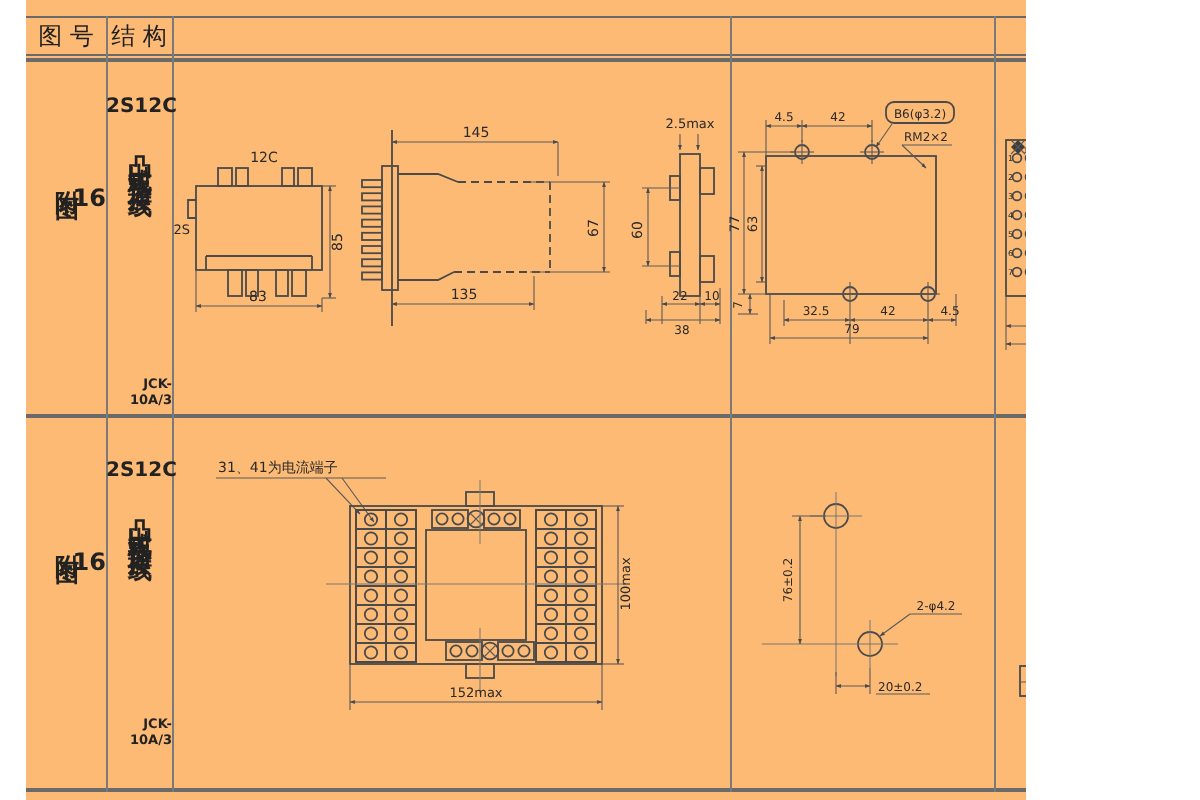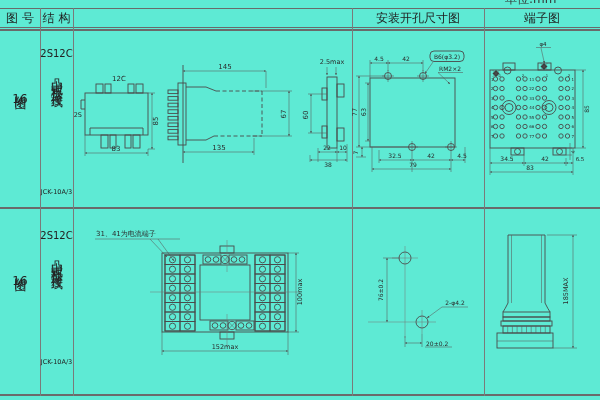--- a/index.html
+++ b/index.html
@@ -1,25 +1,25 @@
 <!DOCTYPE html>
 <html><head>
 <meta charset="utf-8">
 <style>
   html,body{margin:0;padding:0;background:#fff;}
-  #page{position:relative;width:600px;height:400px;background:#5eead4;overflow:hidden;
-        font-family:"DejaVu Sans",sans-serif;color:#222;}
+  #page{position:relative;width:500px;height:400px;background:#fdba74;overflow:hidden;
+        font-family:"DejaVu Sans",sans-serif;color:#222;margin-left:13px;}
   .hline{position:absolute;left:0;width:600px;background:#6a6a6a;}
   .vline{position:absolute;top:8px;height:388px;width:1px;background:#7a7a7a;}
   .hdr{position:absolute;top:10px;height:16px;line-height:16px;text-align:center;
        font-size:12px;color:#1f1f1f;}
   .unit{position:absolute;top:-9px;left:505px;font-size:12px;color:#333;}
   .vtext{writing-mode:vertical-lr;text-orientation:upright;letter-spacing:3px;
          font-size:12px;margin:0 auto;}
-  .cellabs{position:absolute;text-align:center;}
+  .cellabs{position:absolute;text-align:right;font-weight:bold;}
   svg.draw{position:absolute;overflow:visible;}
   svg.draw line,svg.draw rect,svg.draw circle,svg.draw path,svg.draw polyline{
       fill:none;stroke:#4a4a4a;stroke-width:0.9;}
   svg.draw .dim{stroke:#5a5a5a;stroke-width:0.55;}
   svg.draw .cl{stroke:#777;stroke-width:0.5;}
   svg.draw .fillc{fill:#3d3d3d;stroke:none;}
   svg.draw text{fill:#2a2a2a;stroke:none;font-family:"DejaVu Sans",sans-serif;}
 </style>
 </head>
 <body>
@@ -41,21 +41,20 @@
   <div class="hline" style="top:29px;height:2px"></div>
   <div class="hline" style="top:207px;height:2px"></div>
   <div class="hline" style="top:394px;height:2px"></div>
   <div class="vline" style="left:40px"></div>
   <div class="vline" style="left:73px"></div>
   <div class="vline" style="left:352px"></div>
   <div class="vline" style="left:484px"></div>
 
   <div class="hdr" style="left:0;width:40px">图 号</div>
   <div class="hdr" style="left:40px;width:33px">结 构</div>
-  <div class="hdr" style="left:352px;width:132px">安装开孔尺寸图</div>
   <div class="hdr" style="left:484px;width:116px">端子图</div>
 
   <div class="cellabs" style="left:0;top:86px;width:40px">
     <div class="vtext">附图</div>
     <div style="font-size:12px">16</div>
   </div>
   <div class="cellabs" style="left:40px;top:48px;width:33px;font-size:10px">2S12C</div>
   <div class="cellabs" style="left:40px;top:68px;width:33px">
     <div class="vtext">凸出式板后接线</div>
   </div>

